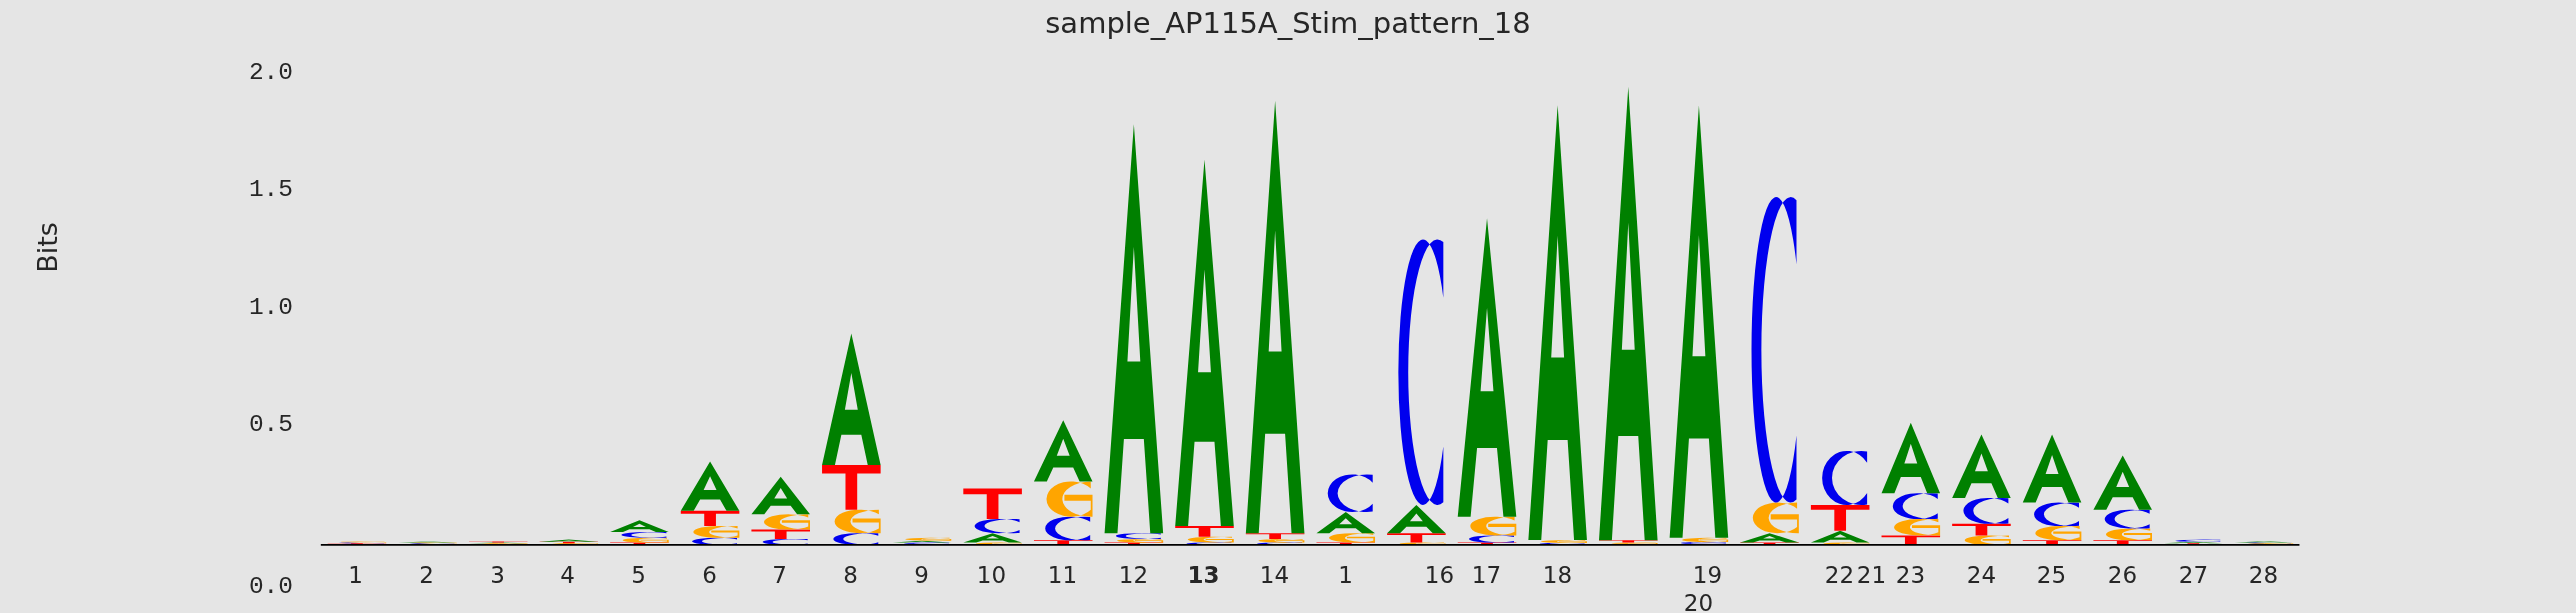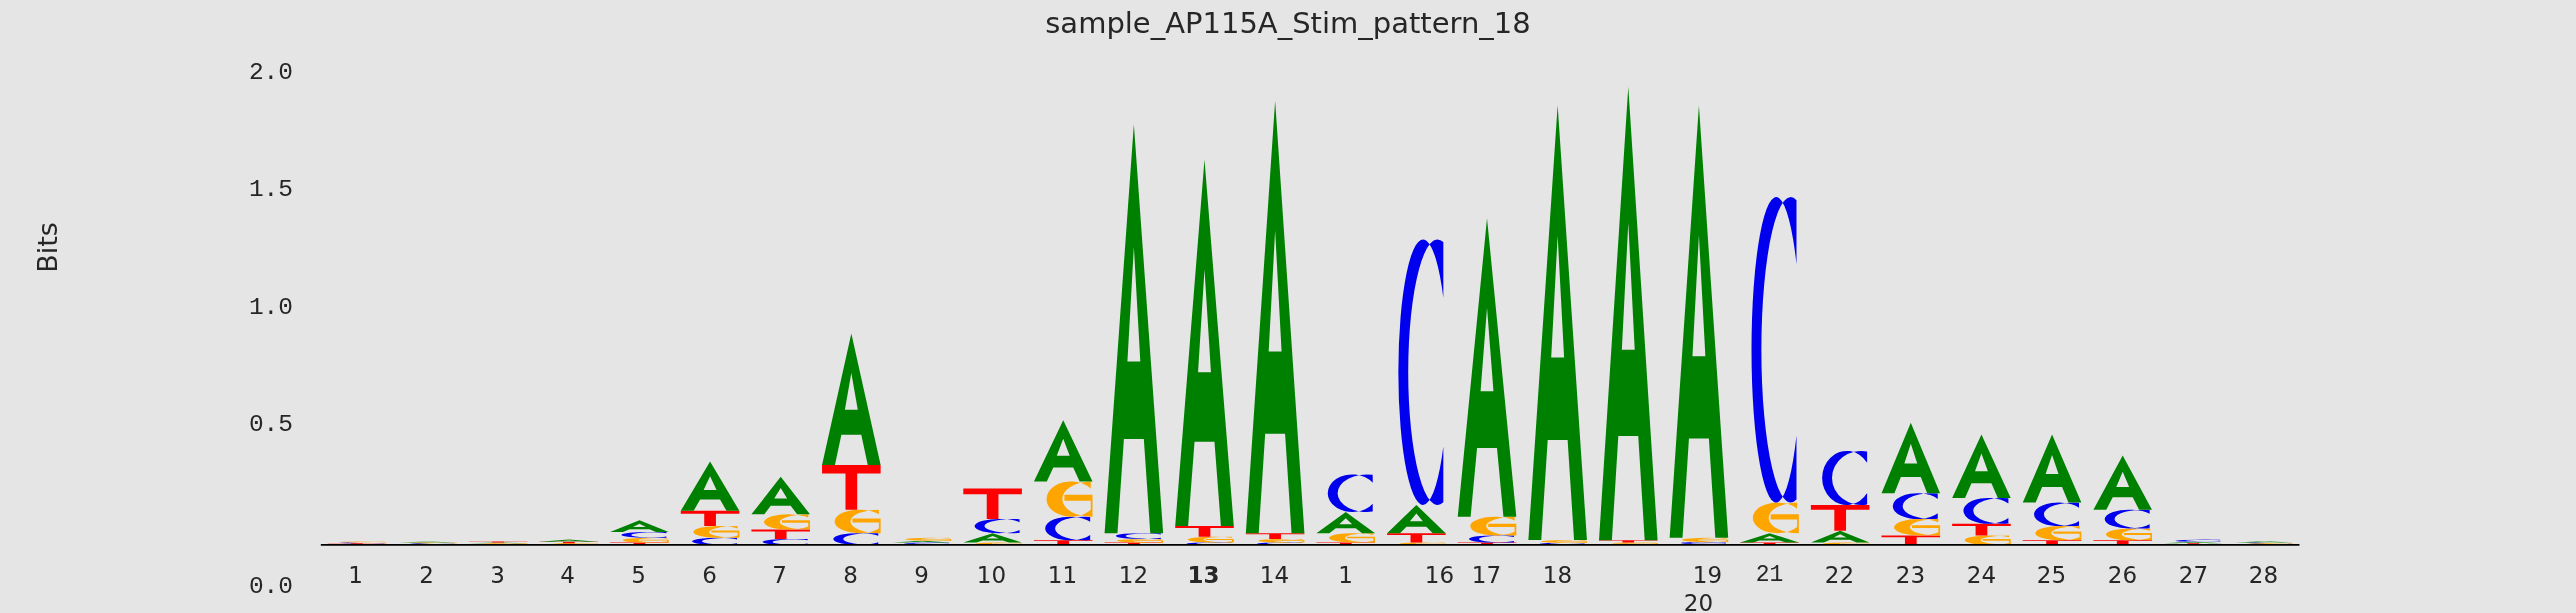--- a/index.html
+++ b/index.html
@@ -300,21 +300,21 @@
       <div class="xtick" style="left: 1063px;">11</div>
       <div class="xtick" style="left: 1134px;">12</div>
       <div class="xtick" style="left: 1204px; font-weight: bold;">13</div>
       <div class="xtick" style="left: 1275px;">14</div>
       <div class="xtick" style="left: 1346px;">1</div>
       <div class="xtick" style="left: 1440px;">16</div>
       <div class="xtick" style="left: 1487px;">17</div>
       <div class="xtick" style="left: 1558px;">18</div>
       <div class="xtick" style="left: 1708px;">19</div>
       <div class="xtick" style="left: 1699px; margin-top: 28px;">20</div>
-      <div class="xtick" style="left: 1770px; font-family: Liberation Mono, monospace;">21</div>
+      <div class="xtick" style="left: 1872px;">21</div>
       <div class="xtick" style="left: 1840px;">22</div>
       <div class="xtick" style="left: 1911px;">23</div>
       <div class="xtick" style="left: 1982px;">24</div>
       <div class="xtick" style="left: 2052px;">25</div>
       <div class="xtick" style="left: 2123px;">26</div>
       <div class="xtick" style="left: 2194px;">27</div>
       <div class="xtick" style="left: 2264px;">28</div>
     </div>
 
 </div>

